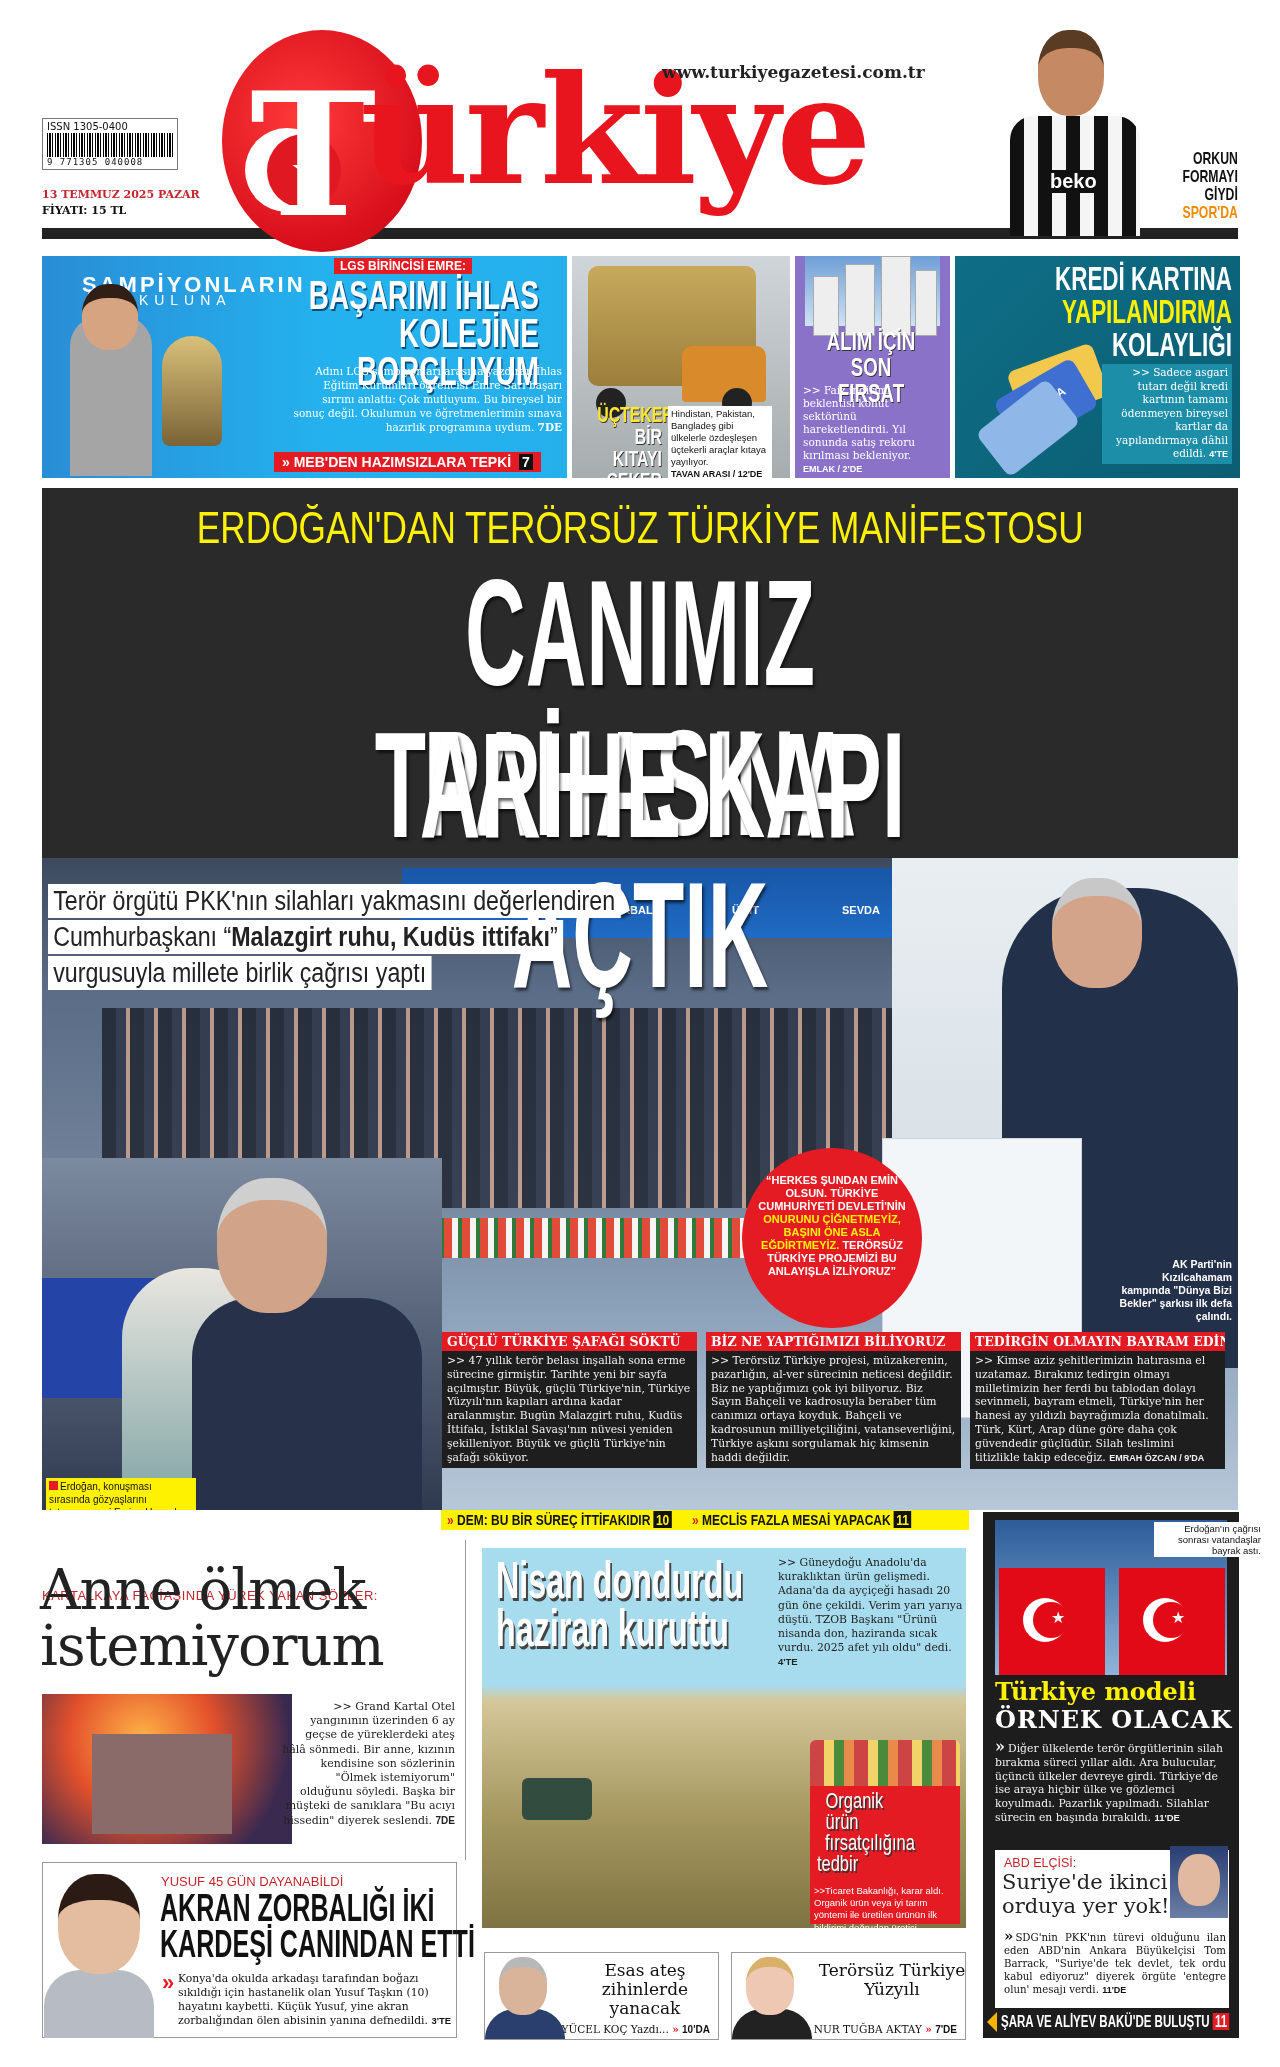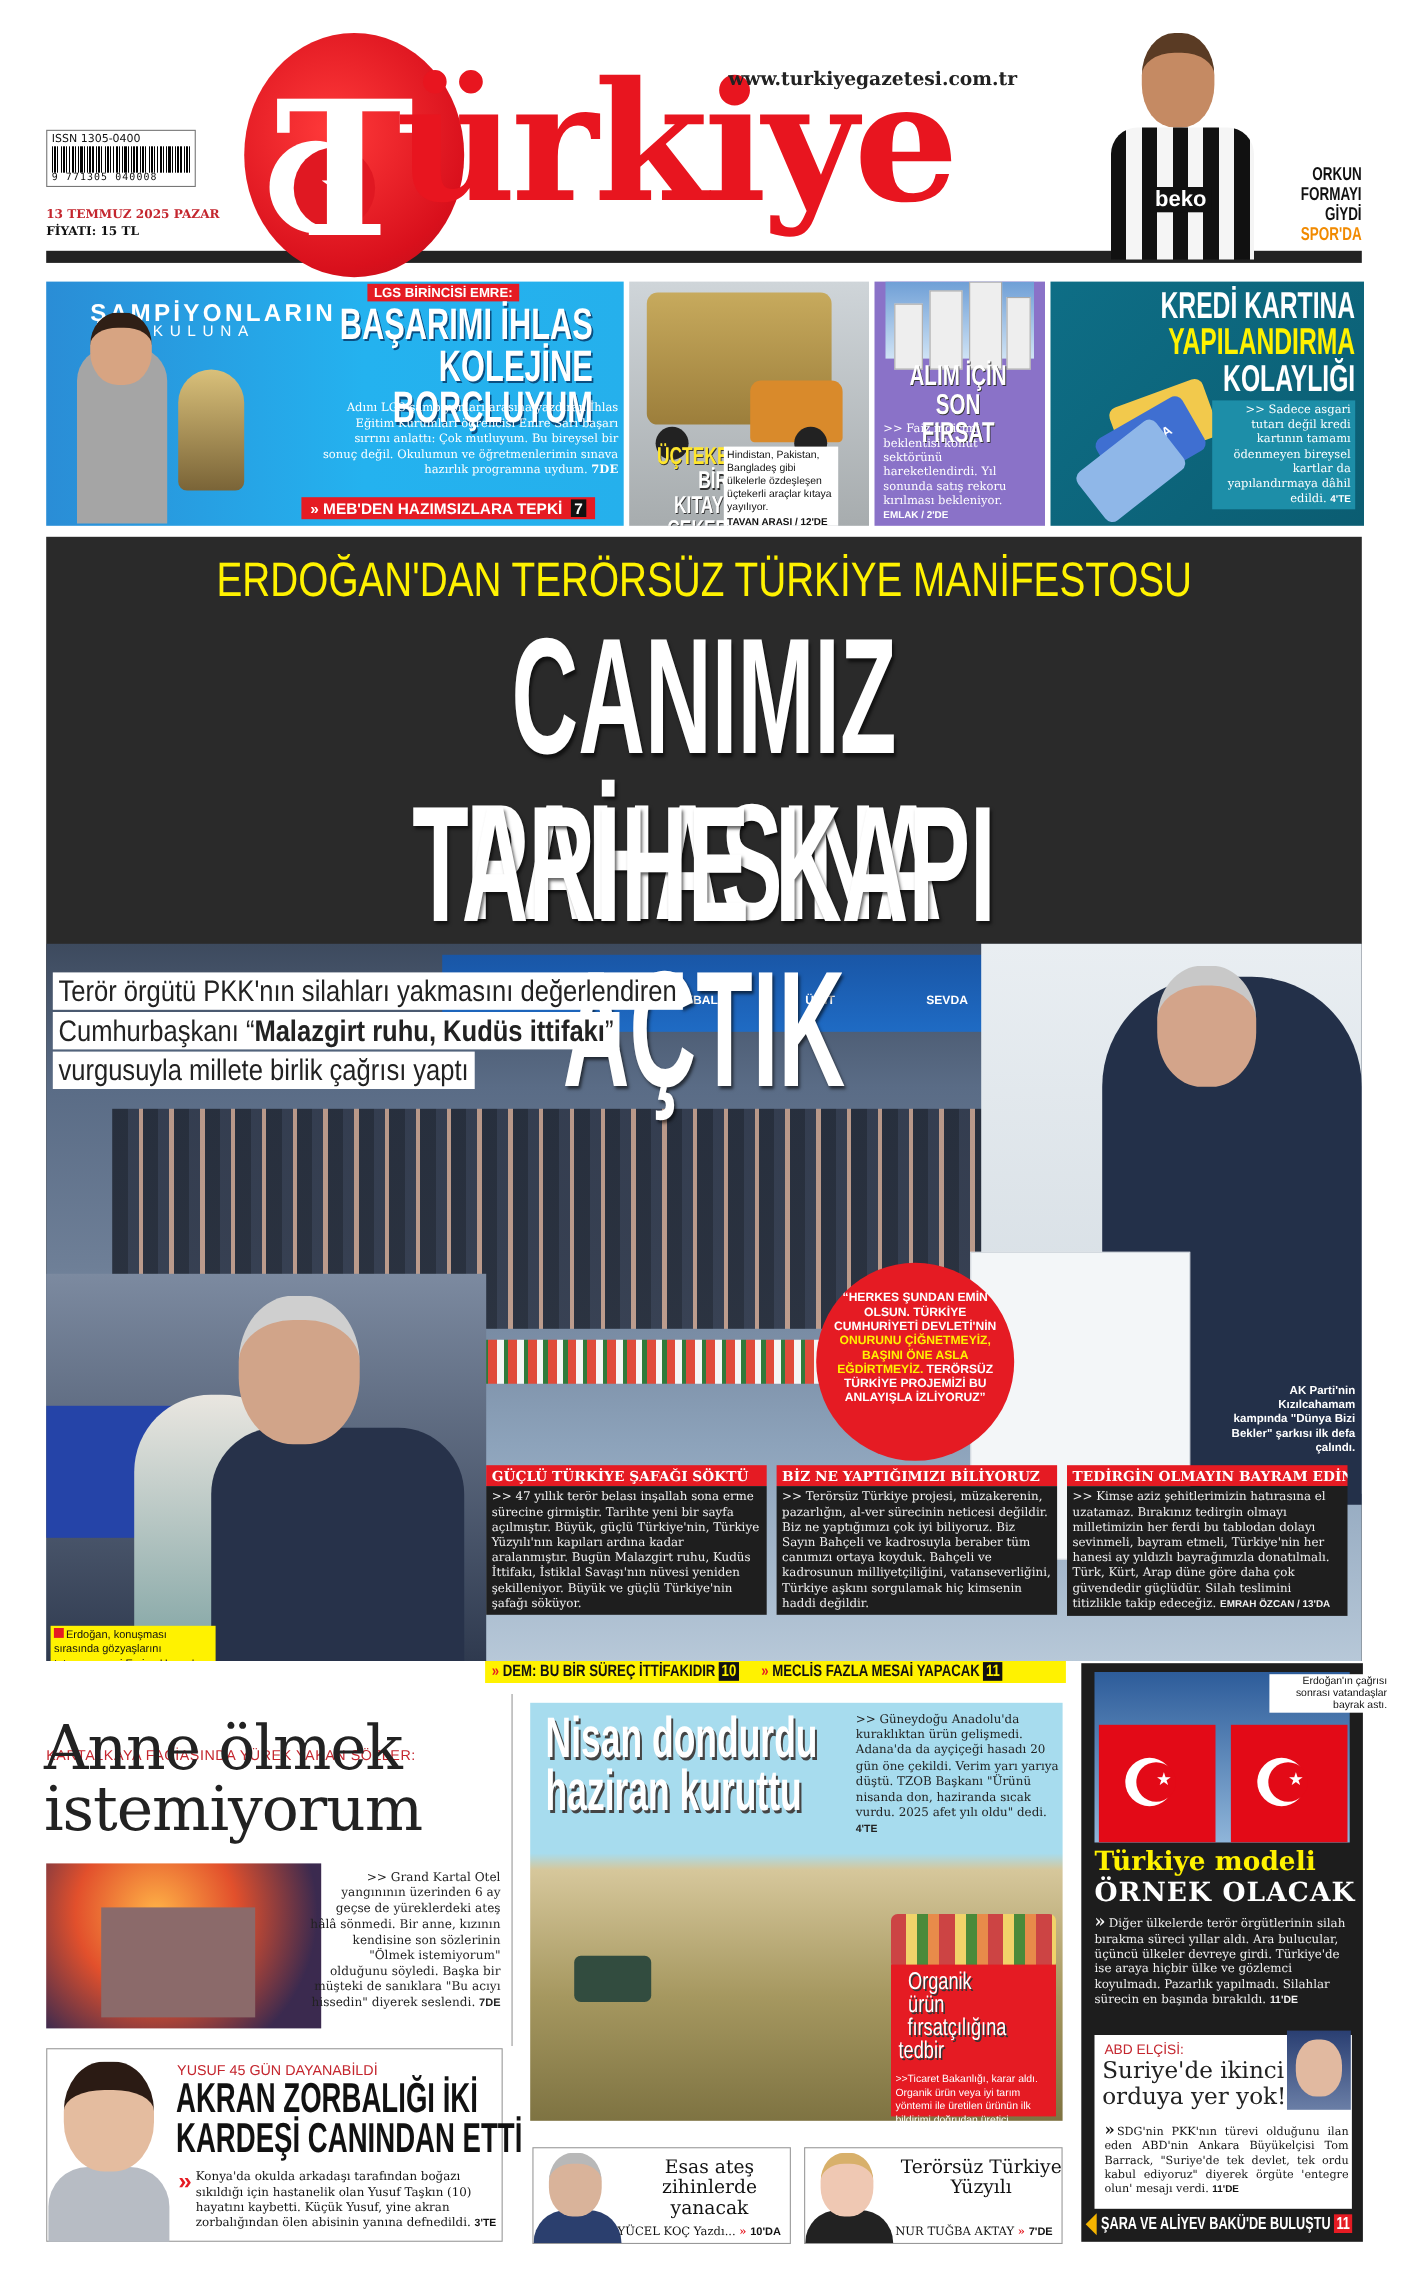--- a/index.html
+++ b/index.html
@@ -41,21 +41,21 @@
   #lgs-body { left: 250px; top: 108px; width: 270px; font-family: "DejaVu Serif", serif; font-size: 10.5px; line-height: 14px; color: #fff; text-align: right; }
   #lgs-link { left: 232px; top: 196px; background: #e51b23; color: #fff; font-weight: bold; font-size: 14px; padding: 2px 8px; white-space: nowrap; }
   #lgs-link .pg { background: #111; color: #fff; padding: 0 3px; margin-left: 4px; }
 
   #teaser-ucteker { left: 572px; top: 256px; width: 218px; height: 222px; background: linear-gradient(#cfd5d9,#a7acae); overflow: hidden; }
   #teaser-ucteker .truck { position: absolute; left: 16px; top: 10px; width: 168px; height: 120px; background: linear-gradient(#c7aa5d,#9c7e3b); border-radius: 10px; }
   #teaser-ucteker .cab { position: absolute; left: 110px; top: 90px; width: 84px; height: 56px; background: #d98a2b; border-radius: 10px 10px 4px 4px; }
   #teaser-ucteker .wheel { position: absolute; width: 30px; height: 30px; border-radius: 50%; background: #222; top: 132px; }
   #ucteker-title { left: 0px; top: 148px; width: 90px; text-align: right; font-weight: bold; font-size: 22px; line-height: 22px; color: #fff; transform: scaleX(.72); transform-origin: right top; text-shadow: 1px 1px 0 #333; }
   #ucteker-title .y { color: #ffe62e; }
-  #ucteker-body { left: 86px; top: 150px; width: 104px; background: #fff; font-size: 9.5px; line-height: 12px; padding: 2px 3px; }
+  #ucteker-body { left: 96px; top: 150px; width: 104px; background: #fff; font-size: 9.5px; line-height: 12px; padding: 2px 3px; }
   #ucteker-body b { font-size: 9px; }
 
   #teaser-alim { left: 795px; top: 256px; width: 155px; height: 222px; background: #8a72c8; overflow: hidden; }
   #teaser-alim .sky { position: absolute; left: 10px; top: 0; width: 135px; height: 70px; background: linear-gradient(#6f9fd6,#cfe3f5); }
   #teaser-alim .tower { position: absolute; background: #eee; border: 1px solid #aaa; }
   #alim-title { left: 6px; top: 72px; width: 140px; text-align: center; color: #fff; font-weight: bold; font-size: 26px; line-height: 26px; transform: scaleX(.72); text-shadow: 1px 1px 0 #333; }
   #alim-body { left: 8px; top: 128px; width: 130px; font-family: "DejaVu Serif", serif; font-size: 10.5px; line-height: 13px; color: #fff; }
   #alim-body b { font-family: "Liberation Sans", sans-serif; font-size: 9px; }
 
   #teaser-kredi { left: 955px; top: 256px; width: 285px; height: 222px; background: linear-gradient(135deg,#0e6e86,#0b5d72); overflow: hidden; }
@@ -322,21 +322,21 @@
   <div class="col" style="left:400px">
     <div class="col-head">GÜÇLÜ TÜRKİYE ŞAFAĞI SÖKTÜ</div>
     <div class="col-body"><span>&gt;&gt; 47 yıllık terör belası inşallah sona erme sürecine girmiştir. Tarihte yeni bir sayfa açılmıştır. Büyük, güçlü Türkiye'nin, Türkiye Yüzyılı'nın kapıları ardına kadar aralanmıştır. Bugün Malazgirt ruhu, Kudüs İttifakı, İstiklal Savaşı'nın nüvesi yeniden şekilleniyor. Büyük ve güçlü Türkiye'nin şafağı söküyor.</span></div>
   </div>
   <div class="col" style="left:664px">
     <div class="col-head">BİZ NE YAPTIĞIMIZI BİLİYORUZ</div>
     <div class="col-body"><span>&gt;&gt; Terörsüz Türkiye projesi, müzakerenin, pazarlığın, al-ver sürecinin neticesi değildir. Biz ne yaptığımızı çok iyi biliyoruz. Biz Sayın Bahçeli ve kadrosuyla beraber tüm canımızı ortaya koyduk. Bahçeli ve kadrosunun milliyetçiliğini, vatanseverliğini, Türkiye aşkını sorgulamak hiç kimsenin haddi değildir.</span></div>
   </div>
   <div class="col" style="left:928px">
     <div class="col-head">TEDİRGİN OLMAYIN BAYRAM EDİN</div>
-    <div class="col-body"><span>&gt;&gt; Kimse aziz şehitlerimizin hatırasına el uzatamaz. Bırakınız tedirgin olmayı milletimizin her ferdi bu tablodan dolayı sevinmeli, bayram etmeli, Türkiye'nin her hanesi ay yıldızlı bayrağımızla donatılmalı. Türk, Kürt, Arap düne göre daha çok güvendedir güçlüdür. Silah teslimini titizlikle takip edeceğiz.</span> <b>EMRAH ÖZCAN / 13'DA</b></div>
+    <div class="col-body"><span>&gt;&gt; Kimse aziz şehitlerimizin hatırasına el uzatamaz. Bırakınız tedirgin olmayı milletimizin her ferdi bu tablodan dolayı sevinmeli, bayram etmeli, Türkiye'nin her hanesi ay yıldızlı bayrağımızla donatılmalı. Türk, Kürt, Arap düne göre daha çok güvendedir güçlüdür. Silah teslimini titizlikle takip edeceğiz.</span> <b>EMRAH ÖZCAN / 9'DA</b></div>
   </div>
 </div>
 
 <div class="abs" id="strip-bar">
   <span class="strip-item"><span class="chev">»</span> <span>DEM: BU BİR SÜREÇ İTTİFAKIDIR</span><span class="pg">10</span></span>
   <span class="strip-item" style="margin-left:-40px"><span class="chev">»</span> <span>MECLİS FAZLA MESAİ YAPACAK</span><span class="pg">11</span></span>
 </div>
 
 <div class="abs" id="kartal-kicker">KARTALKAYA FACİASINDA YÜREK YAKAN SÖZLER:</div>
 <div class="abs" id="kartal-title">

